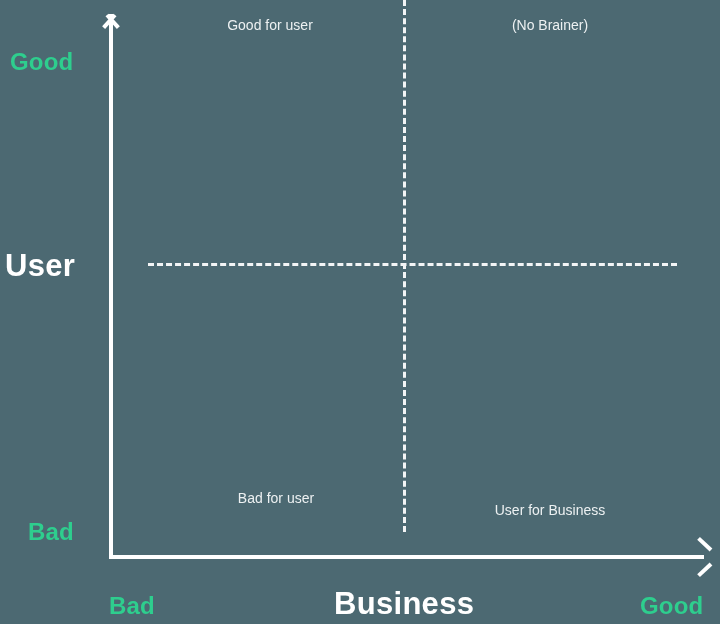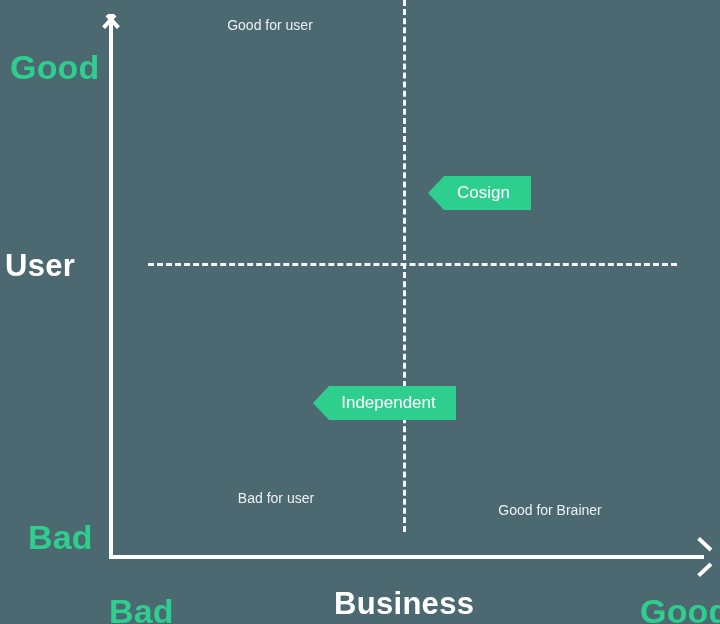--- a/index.html
+++ b/index.html
@@ -108,21 +108,21 @@
     top: 263px;
     width: 529px;
     height: 0;
     border-top: 3px dashed #F3F5F6;
   }
 
   
   .axis-end-label {
     position: absolute;
     color: #2ECE8E;
-    font-size: 34px;
+    font-size: 24px;
     font-weight: bold;
     letter-spacing: 0.2px;
     white-space: nowrap;
   }
   #label-user-good  { left: 10px;  top: 48px; }
   #label-user-bad   { left: 28px;  top: 518px; }
   #label-biz-bad    { left: 109px; top: 592px; }
   #label-biz-good   { left: 640px; top: 592px; }
 
   
@@ -190,27 +190,26 @@
   <div class="axis-end-label" id="label-user-good">Good</div>
   <div class="axis-end-label" id="label-user-bad">Bad</div>
   <div class="axis-end-label" id="label-biz-bad">Bad</div>
   <div class="axis-end-label" id="label-biz-good">Good</div>
 
   <div class="quadrant-label" id="quadrant-top-left">
     <div>Good for user</div>
   </div>
 
   <div class="quadrant-label" id="quadrant-top-right">
+    <div>(No Brainer)</div>
   </div>
 
   <div class="quadrant-label" id="quadrant-bottom-left">
     <div>Bad for user</div>
   </div>
 
   <div class="quadrant-label" id="quadrant-bottom-right">
-    <div>Good for Brainer</div>
-  </div>
-
-  <div class="item-tag" id="tag-cosign">Cosign</div>
-
-  <div class="item-tag" id="tag-independent">Independent</div>
+    <div>User for Business</div>
+  </div>
+
+
 
 </div>
 
 </body></html>

